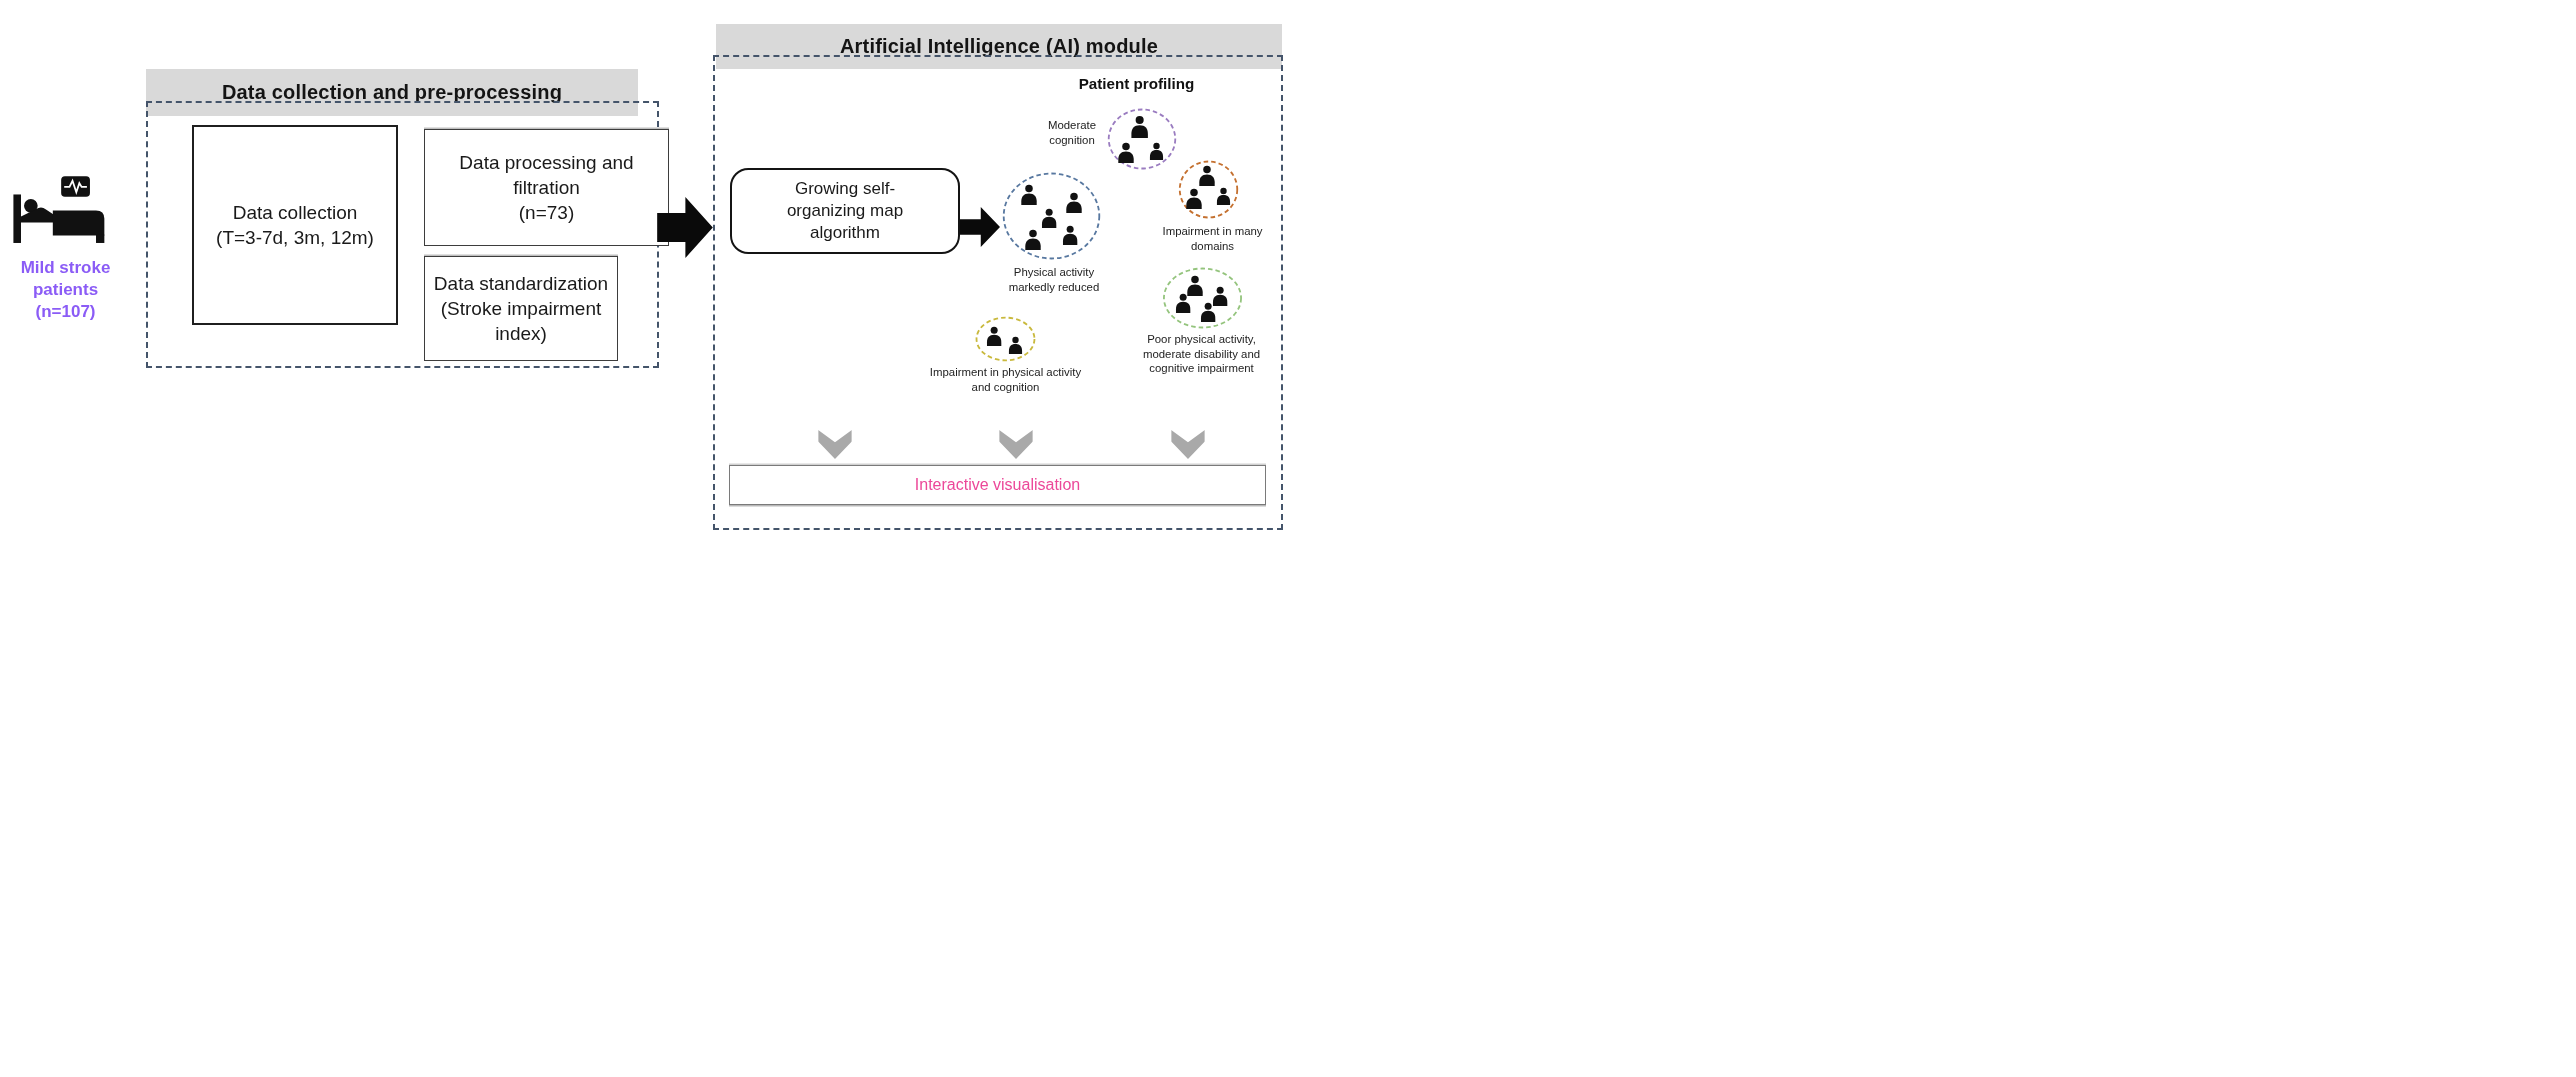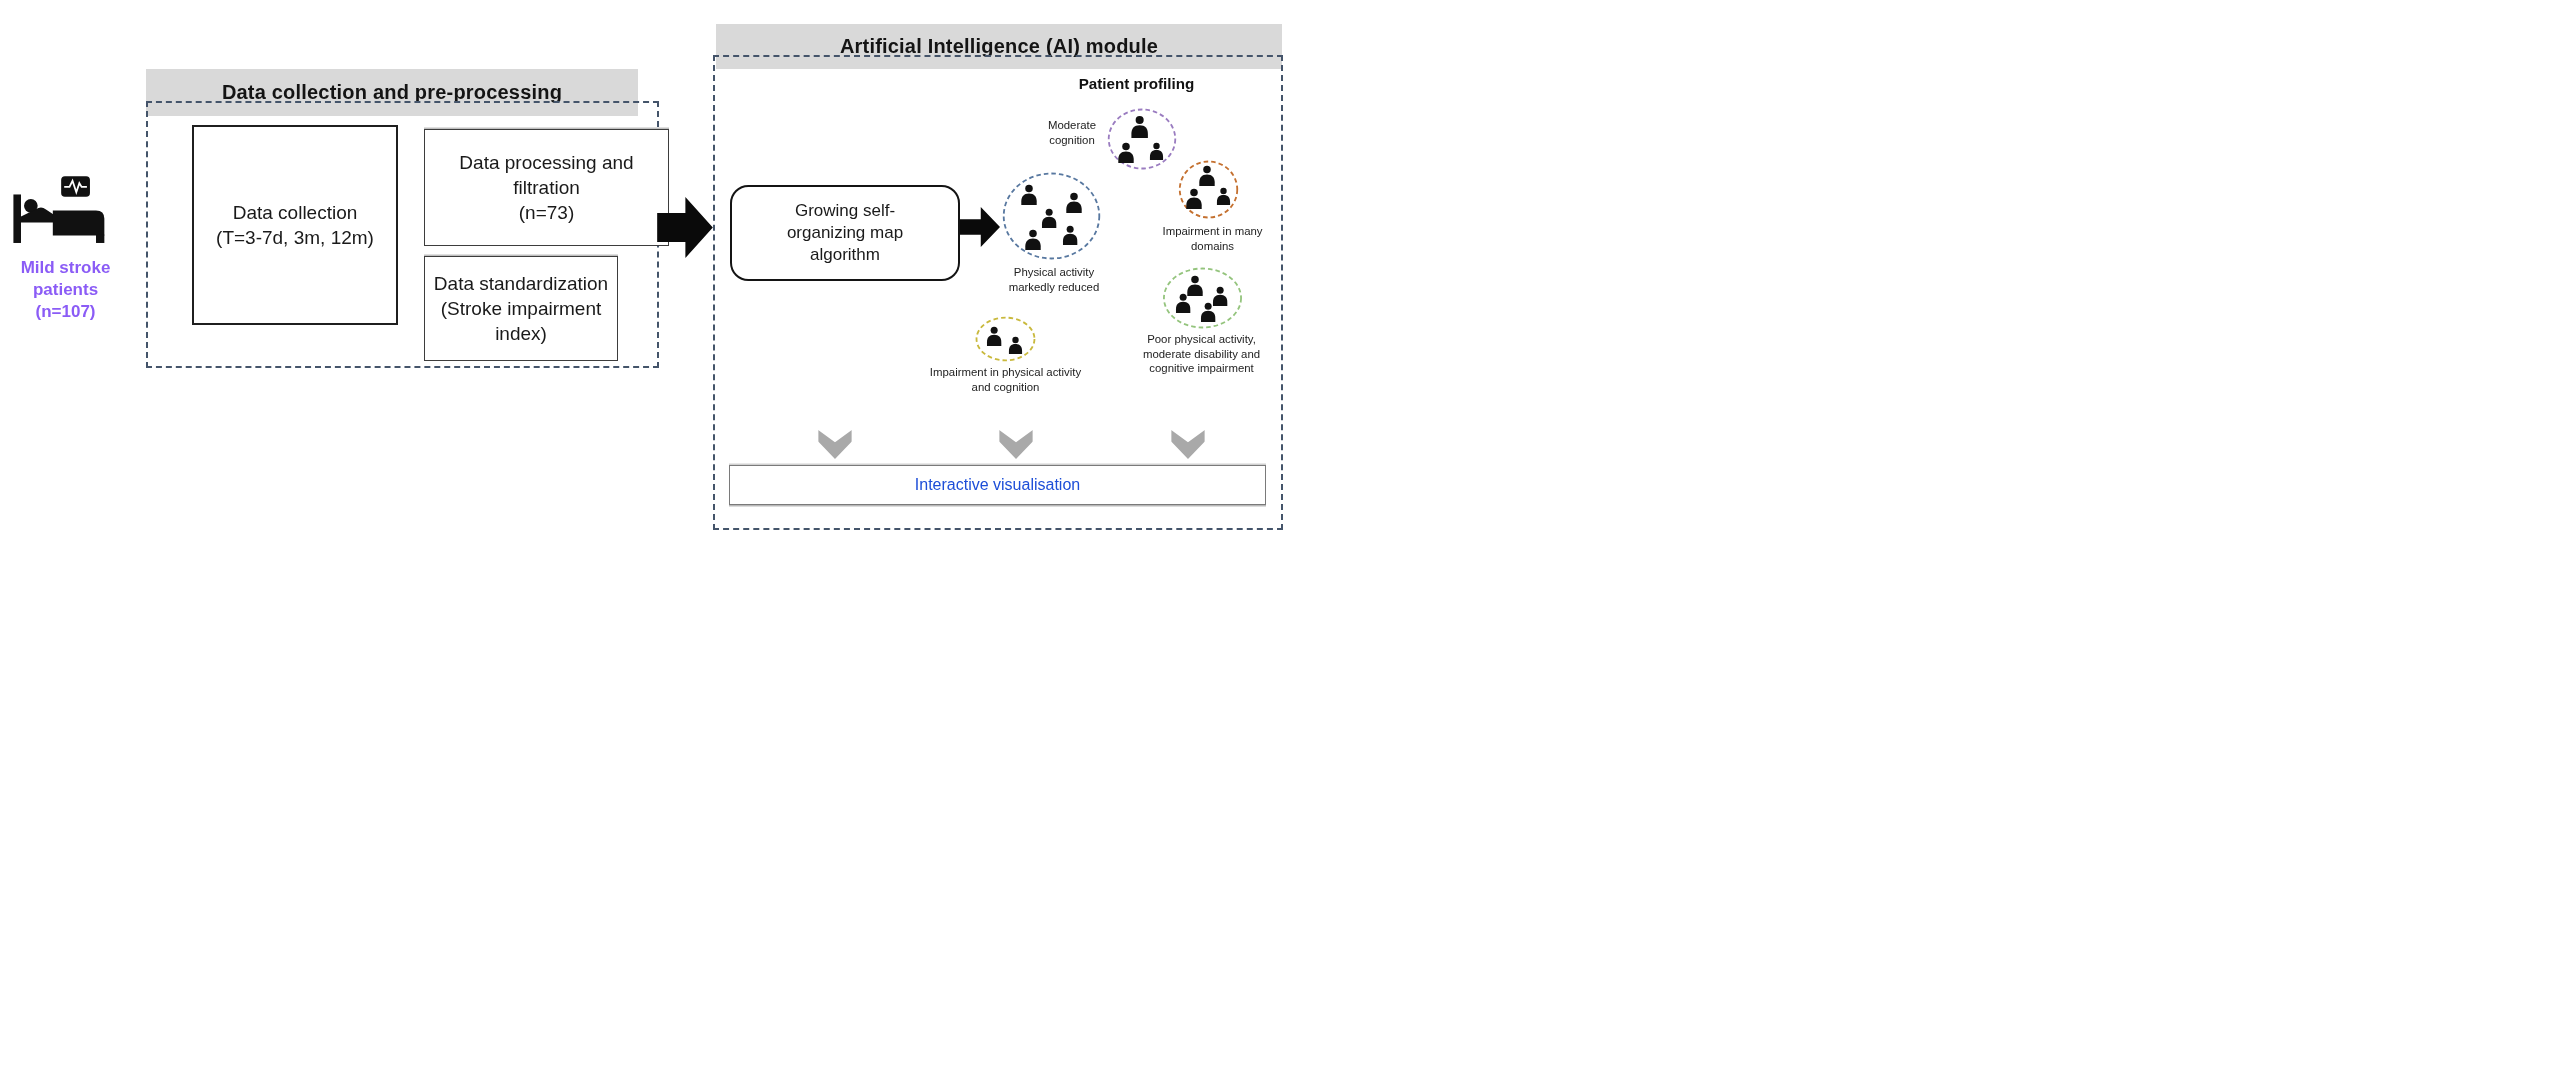--- a/index.html
+++ b/index.html
@@ -22,21 +22,21 @@
   .gsom{
     border:2.3px solid #141414;border-radius:18.3px;background:#fff;box-sizing:border-box;
     display:flex;flex-direction:column;align-items:center;justify-content:center;
     text-align:center;font-size:17px;line-height:22px;
   }
   .patient-label{ text-align:center;font-weight:bold;font-size:17px;line-height:22px;color:#8b5cf6;}
   .pp-title{ text-align:center;font-weight:bold;font-size:15.2px;color:#111;}
   .cl-label{ text-align:center;font-size:11.4px;line-height:14.5px;color:#222;}
   .viz-box{
     background:#fff;border:1.5px solid #7a7a7a;box-sizing:border-box;box-shadow:0 1.5px 0 rgba(0,0,0,.28), 0 -1.5px 0 rgba(0,0,0,.18);
-    display:flex;align-items:center;justify-content:center;font-size:16px;color:#1d4ed8;
+    display:flex;align-items:center;justify-content:center;font-size:16px;color:#ec4899;
   }
   svg{display:block;}
 </style>
 </head>
 <body>
 
 <div id="canvas">
 
   <svg width="0" height="0" style="position:absolute" aria-hidden="true">
     <defs>
@@ -89,21 +89,21 @@
 
   <svg class="abs" style="left:657px;top:197px" width="56" height="61" viewBox="0 0 73 80">
     <polygon points="0,21 37,21 37,0 73,40 37,80 37,59 0,59" fill="#0a0a0a"></polygon>
   </svg>
 
   <div class="abs hdr" style="left:716px;top:8.4px;width:566px;height:45px">
     <span>Artificial Intelligence (AI) module</span>
   </div>
   <div class="abs dashed-box" style="left:713px;top:55px;width:570px;height:475px"></div>
 
-  <div class="abs gsom" style="left:730px;top:185px;width:230px;height:96px">
+  <div class="abs gsom" style="left:730px;top:168px;width:230px;height:86px">
     <span>Growing self-</span>
     <span>organizing map</span>
     <span>algorithm</span>
   </div>
 
   <svg class="abs" style="left:960px;top:207px" width="40" height="40" viewBox="0 0 52 52">
     <polygon points="0,16 27,16 27,0 52,26 27,52 27,36 0,36" fill="#0a0a0a"></polygon>
   </svg>
 
   <div class="abs pp-title" style="left:1066px;top:75px;width:141px">Patient profiling</div>

